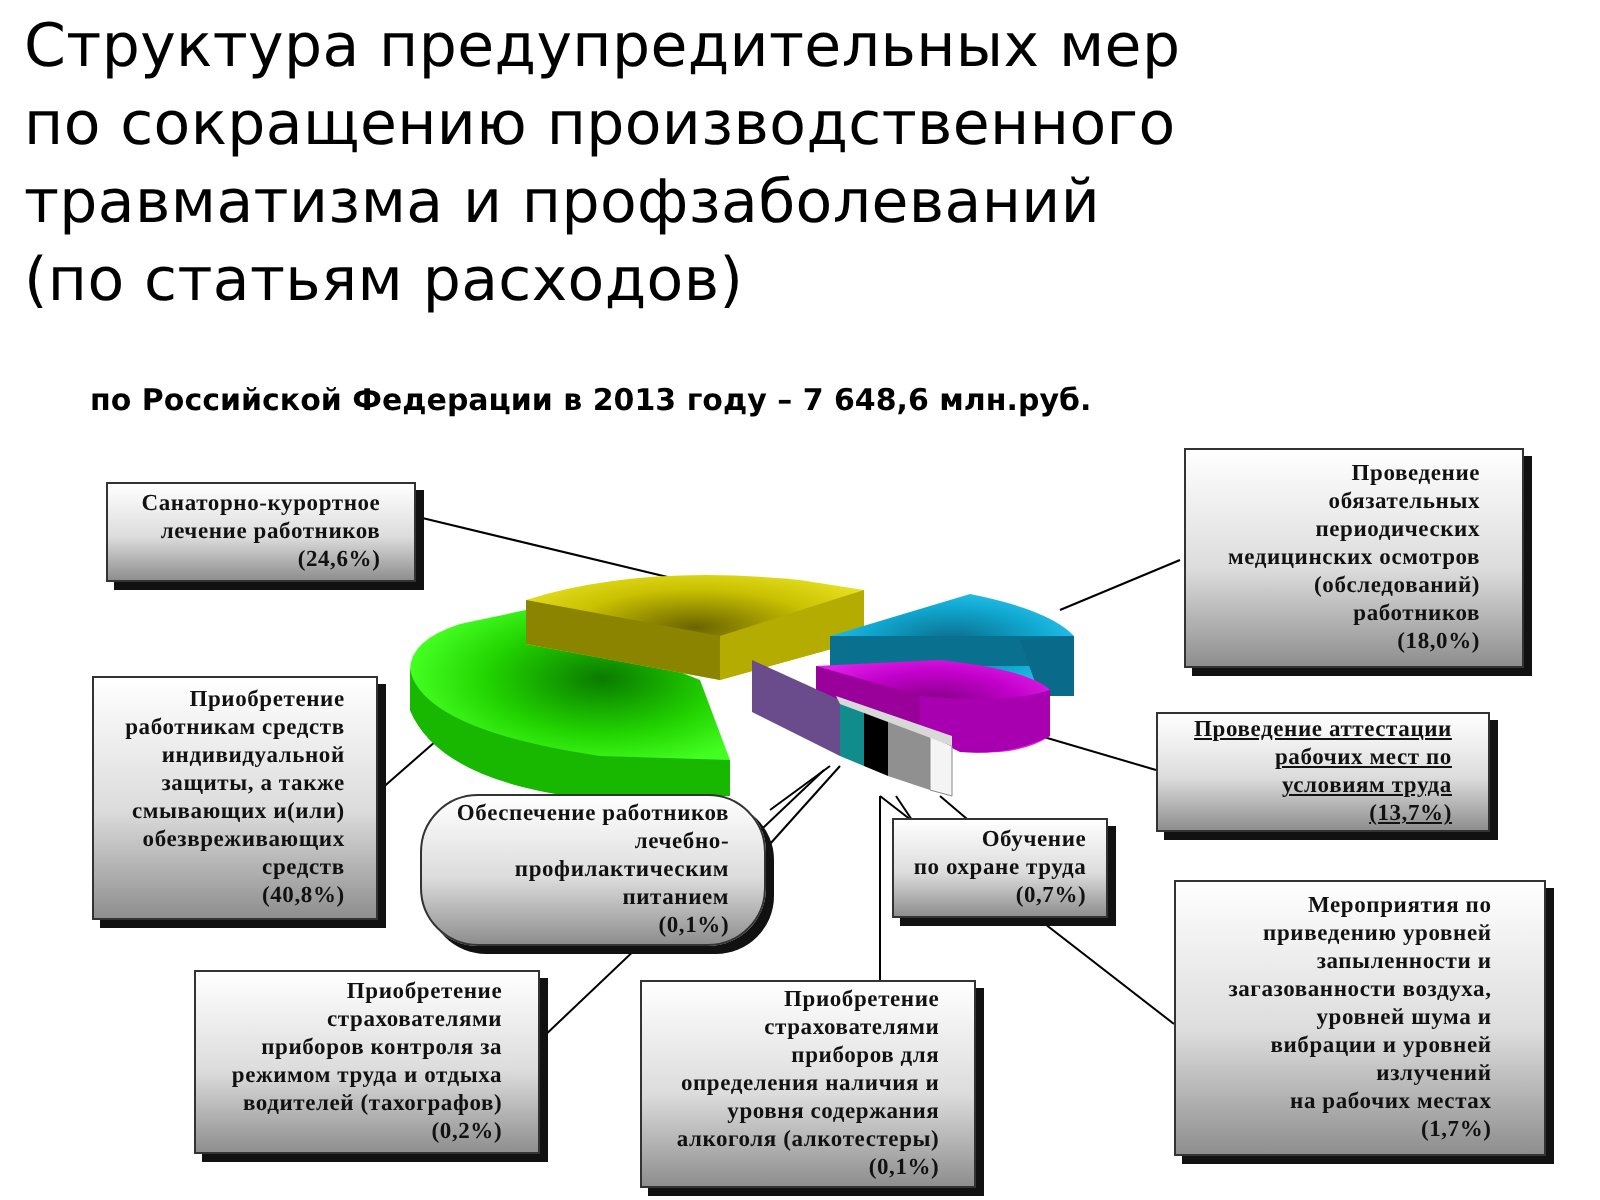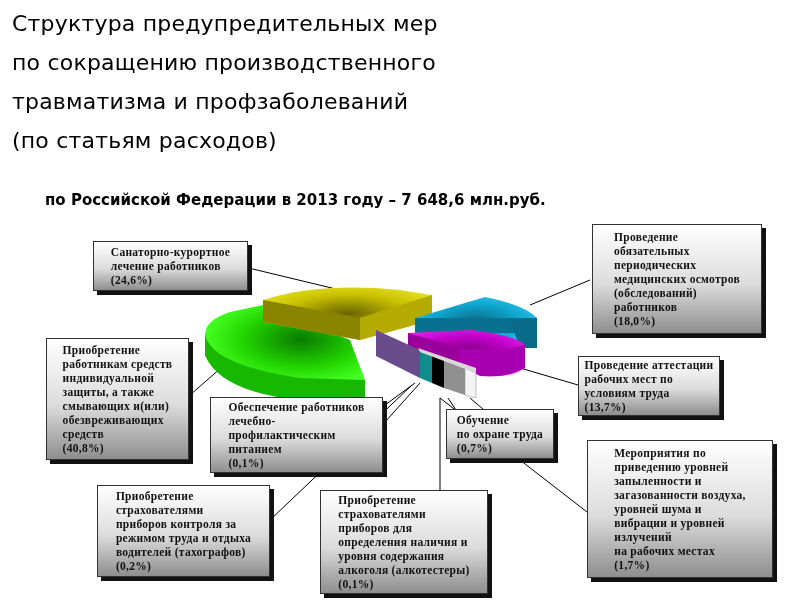--- a/index.html
+++ b/index.html
@@ -2,36 +2,36 @@
 <html><head>
 <meta charset="utf-8">
 <style>
   html, body { margin: 0; padding: 0; }
   body {
     width: 800px; height: 600px; background: #ffffff; position: relative; overflow: hidden;
     font-family: "DejaVu Sans", sans-serif;
   }
   .title {
     position: absolute; left: 12px; top: 4px; width: 780px;
-    font-family: "DejaVu Sans", sans-serif; font-size: 22px; line-height: 39px; color: #000;
+    font-family: "DejaVu Sans", sans-serif; font-size: 30px; line-height: 39px; color: #000;
     white-space: pre-line; letter-spacing: 0.2px;
   }
   .subtitle {
     position: absolute; left: 45px; top: 184px; width: 700px;
     font-family: "DejaVu Sans", sans-serif; font-weight: bold; font-size: 15px; line-height: 32px; color: #000;
     z-index: 1;
   }
   svg.chart { position: absolute; left: 0; top: 0; z-index: 2; }
   .lbl {
     position: absolute; z-index: 3; box-sizing: border-box;
     background: linear-gradient(to bottom, #ffffff 0%, #dcdcdc 55%, #8e8e8e 100%);
     border: 1px solid #333;
     box-shadow: 4px 4px 0 #111;
     font-family: "Liberation Serif", serif; font-weight: bold; color: #111;
-    font-size: 11.5px; line-height: 14px; text-align: left;
+    font-size: 11.5px; line-height: 14px; text-align: right;
     display: flex; align-items: center; justify-content: center; flex-direction: column;
     padding: 1px 3px; letter-spacing: 0.3px;
   }
   .lbl .t { white-space: pre-line; }
 </style>
 </head>
 <body>
 
 <div class="title">Структура предупредительных мер
 по сокращению производственного
@@ -104,21 +104,21 @@
   <g>
     <polygon points="376,330 420,350 420,378 376,356" fill="#6a4c8c"></polygon>
     <polygon points="420,350 432,355 432,383 420,378" fill="#108c8c"></polygon>
     <polygon points="432,355 444,360 444,388 432,383" fill="#000000"></polygon>
     <polygon points="444,360 465,368 465,395 444,388" fill="#909090"></polygon>
     <polygon points="465,368 476,373 476,398 465,395" fill="#f4f4f4" stroke="#888" stroke-width="0.5"></polygon>
     <polygon points="418,348 476,368 476,373 420,352" fill="#d8d8d8"></polygon>
   </g>
 </svg>
 
-<div class="lbl" style="left:53px;top:241px;width:155px;height:50px;margin-left:40px;">
+<div class="lbl" style="left:53px;top:241px;width:155px;height:50px;">
   <span class="t">Санаторно-курортное
 лечение работников
 (24,6%)</span>
 </div>
 <div class="lbl" style="left:592px;top:224px;width:170px;height:110px;">
   <span class="t">Проведение
 обязательных
 периодических
 медицинских осмотров
 (обследований)
@@ -128,27 +128,27 @@
 <div class="lbl" style="left:46px;top:338px;width:143px;height:122px;">
   <span class="t">Приобретение
 работникам средств
 индивидуальной
 защиты, а также
 смывающих и(или)
 обезвреживающих
 средств
 (40,8%)</span>
 </div>
-<div class="lbl" style="left:578px;top:356px;width:142px;height:60px;">
+<div class="lbl" style="left:578px;top:356px;width:167px;height:60px;text-decoration:underline;">
   <span class="t">Проведение аттестации
 рабочих мест по
 условиям труда
 (13,7%)</span>
 </div>
-<div class="lbl" style="left:210px;top:397px;width:173px;height:76px;">
+<div class="lbl" style="left:210px;top:397px;width:173px;height:76px;border-radius:29px;">
   <span class="t">Обеспечение работников
 лечебно-
 профилактическим
 питанием
 (0,1%)</span>
 </div>
 <div class="lbl" style="left:446px;top:409px;width:108px;height:50px;">
   <span class="t">Обучение
 по охране труда
 (0,7%)</span>

